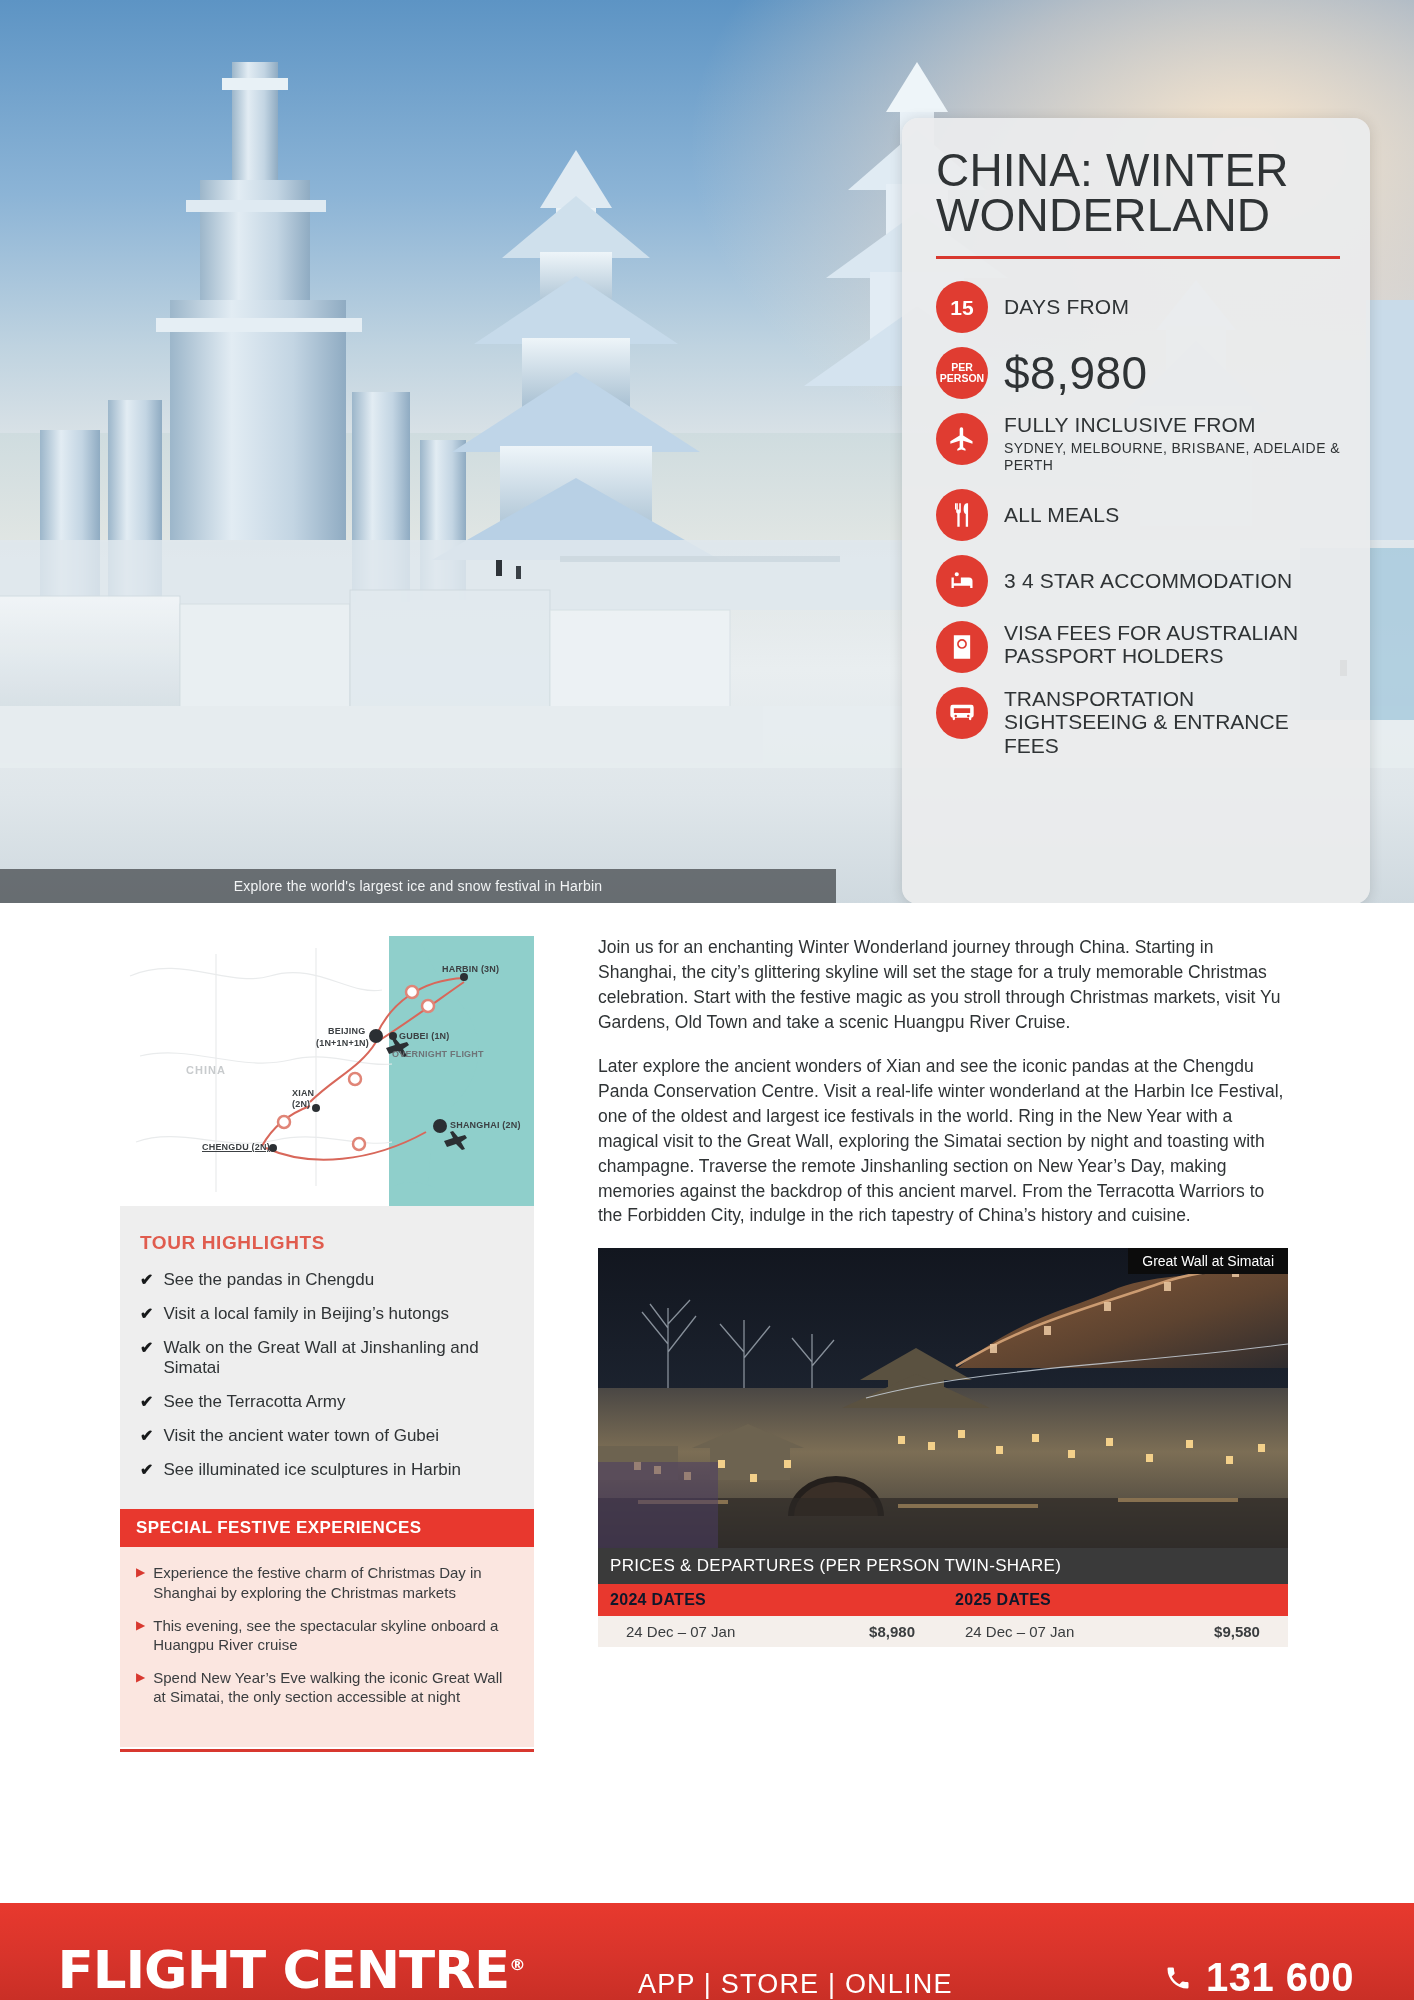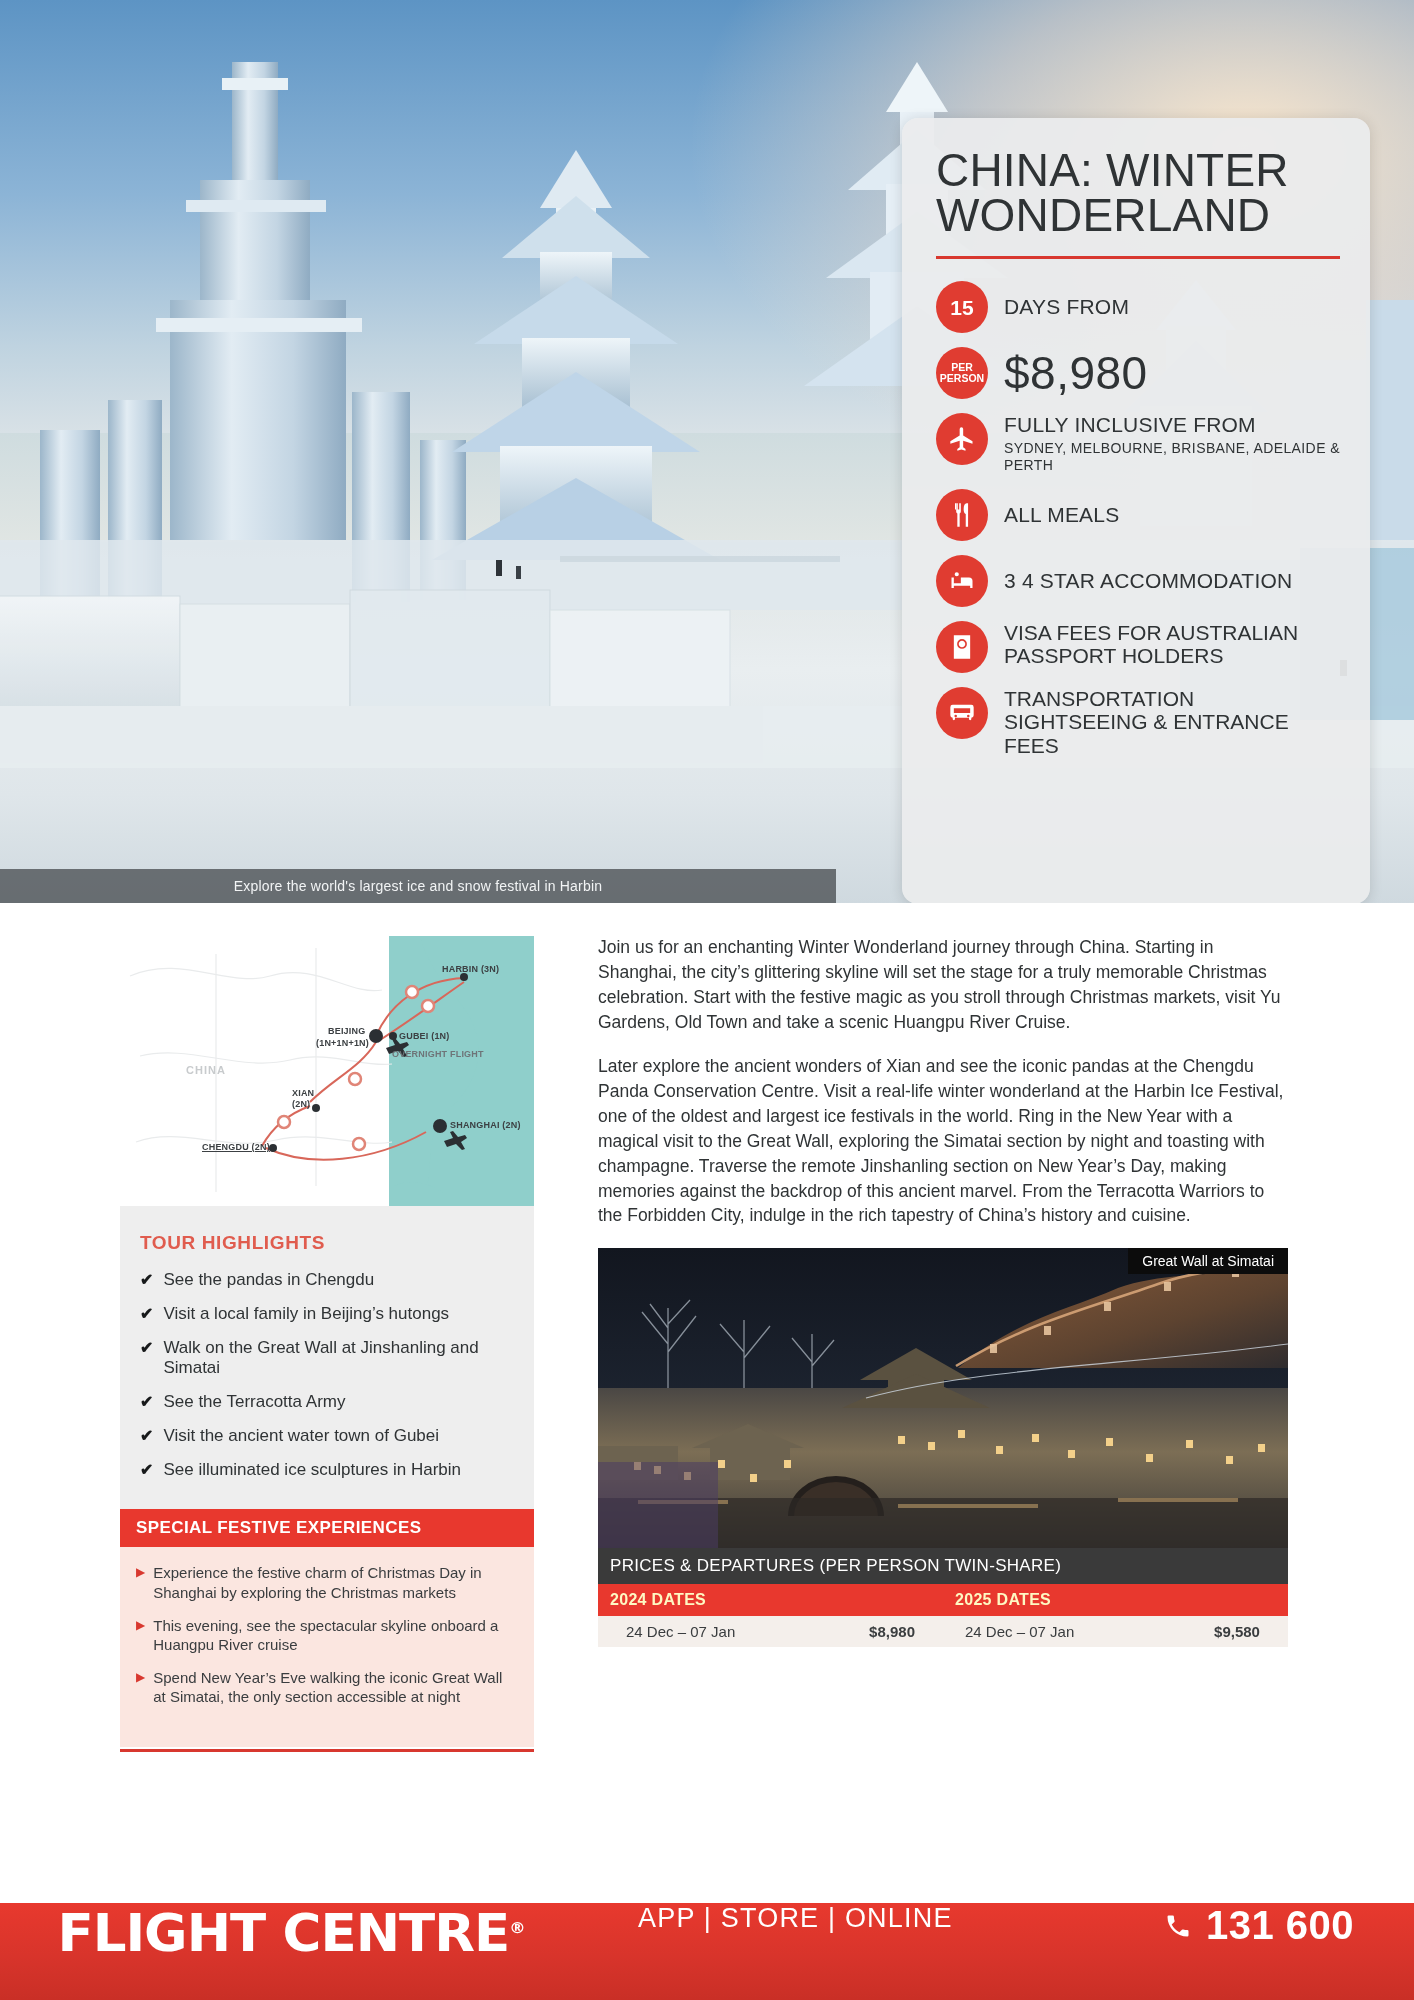--- a/index.html
+++ b/index.html
@@ -113,36 +113,36 @@
   }
   .photo .pcap{
     position:absolute; right:0; top:0; height: 26px; background:#0c0c0c; color:#fff;
     font-size:14px; display:flex; align-items:center; padding: 0 14px;
   }
 
   .prices{ width: 690px; margin-top: 0; }
   .p-head{
     background:#3a3a3a; color:#fff; font-size:17px; letter-spacing:.3px; padding: 8px 12px;
   }
-  .p-sub{ display:flex; background:#e8382e; color:#fef9c3; font-size:16px; font-weight:700; letter-spacing:.3px; }
+  .p-sub{ display:flex; background:#e8382e; color:#0f172a; font-size:16px; font-weight:700; letter-spacing:.3px; }
   .p-sub div{ padding: 7px 12px; }
   .p-sub .c1{ width: 50%; }
   .p-sub .c2{ width: 50%; }
   .p-row{ display:flex; background:#f4efeb; font-size:15px; color:#3a3d3f; }
   .p-row .cell{ padding: 7px 28px; }
   .p-row .d1{ width: 29%; }
   .p-row .v1{ width: 21%; text-align:right; font-weight:700; }
   .p-row .d2{ width: 29%; padding-left: 22px; }
   .p-row .v2{ width: 21%; text-align:right; font-weight:700; }
 
   
   .footer{
     position:absolute; left:0; bottom:0; width:1414px; height: 97px;
     background: linear-gradient(180deg,#e8392e 0%, #d8342b 55%, #c92f26 100%);
-    display:flex; align-items:flex-start;
+    display:flex; align-items:flex-end;
   }
   .fc-logo{
     margin-left: 62px; color:#fff; font-size: 52px; font-weight: 900;
     letter-spacing: -1px; font-family:"DejaVu Sans", sans-serif; position:relative;
     transform: scaleX(1.02);
   }
   .fc-logo .reg{ font-size:16px; vertical-align: super; font-weight:700; }
   .fc-mid{ margin-left: 118px; color:#fff; font-size: 27px; letter-spacing: 1.2px; }
   .fc-phone{ margin-left: auto; margin-right: 60px; color:#fff; font-size: 40px; font-weight: 900; display:flex; align-items:center; letter-spacing:.5px;}
   .fc-phone svg{ width: 28px; height:28px; fill:#fff; margin-right: 14px; }

